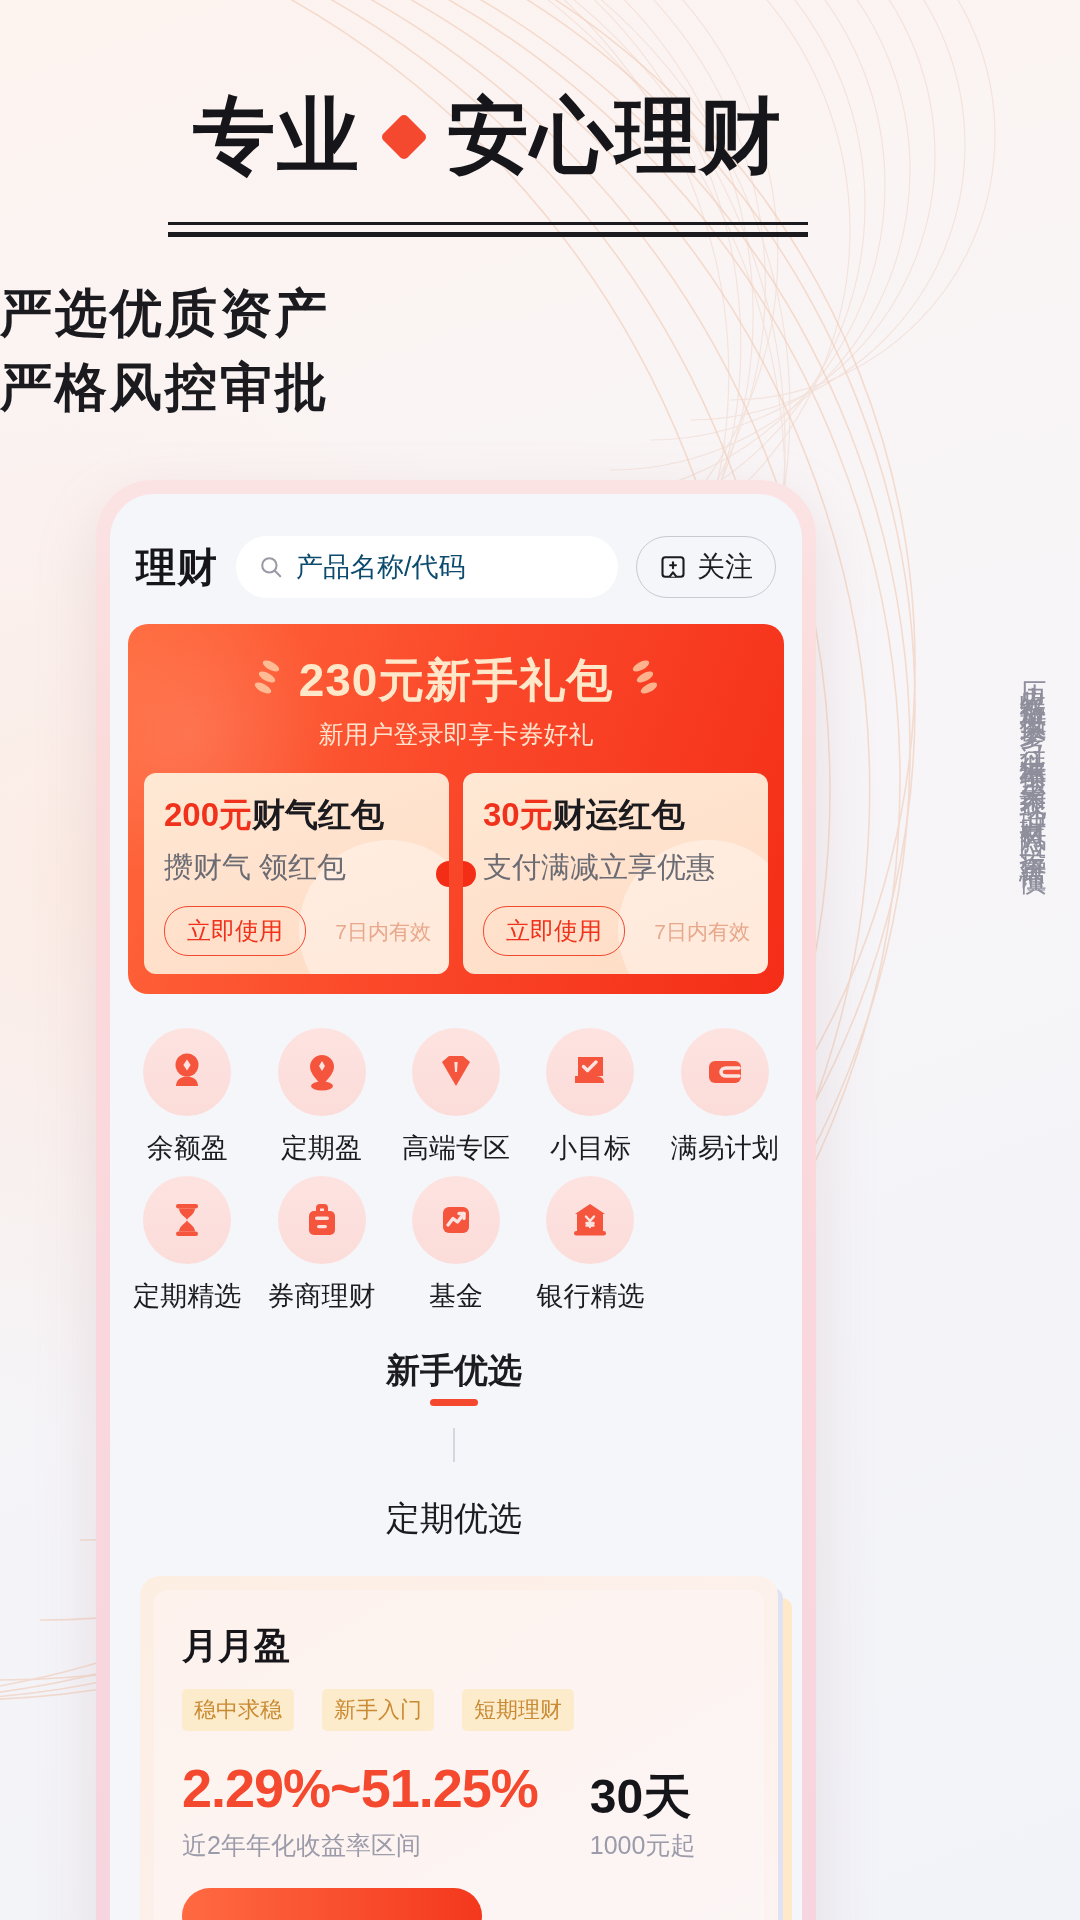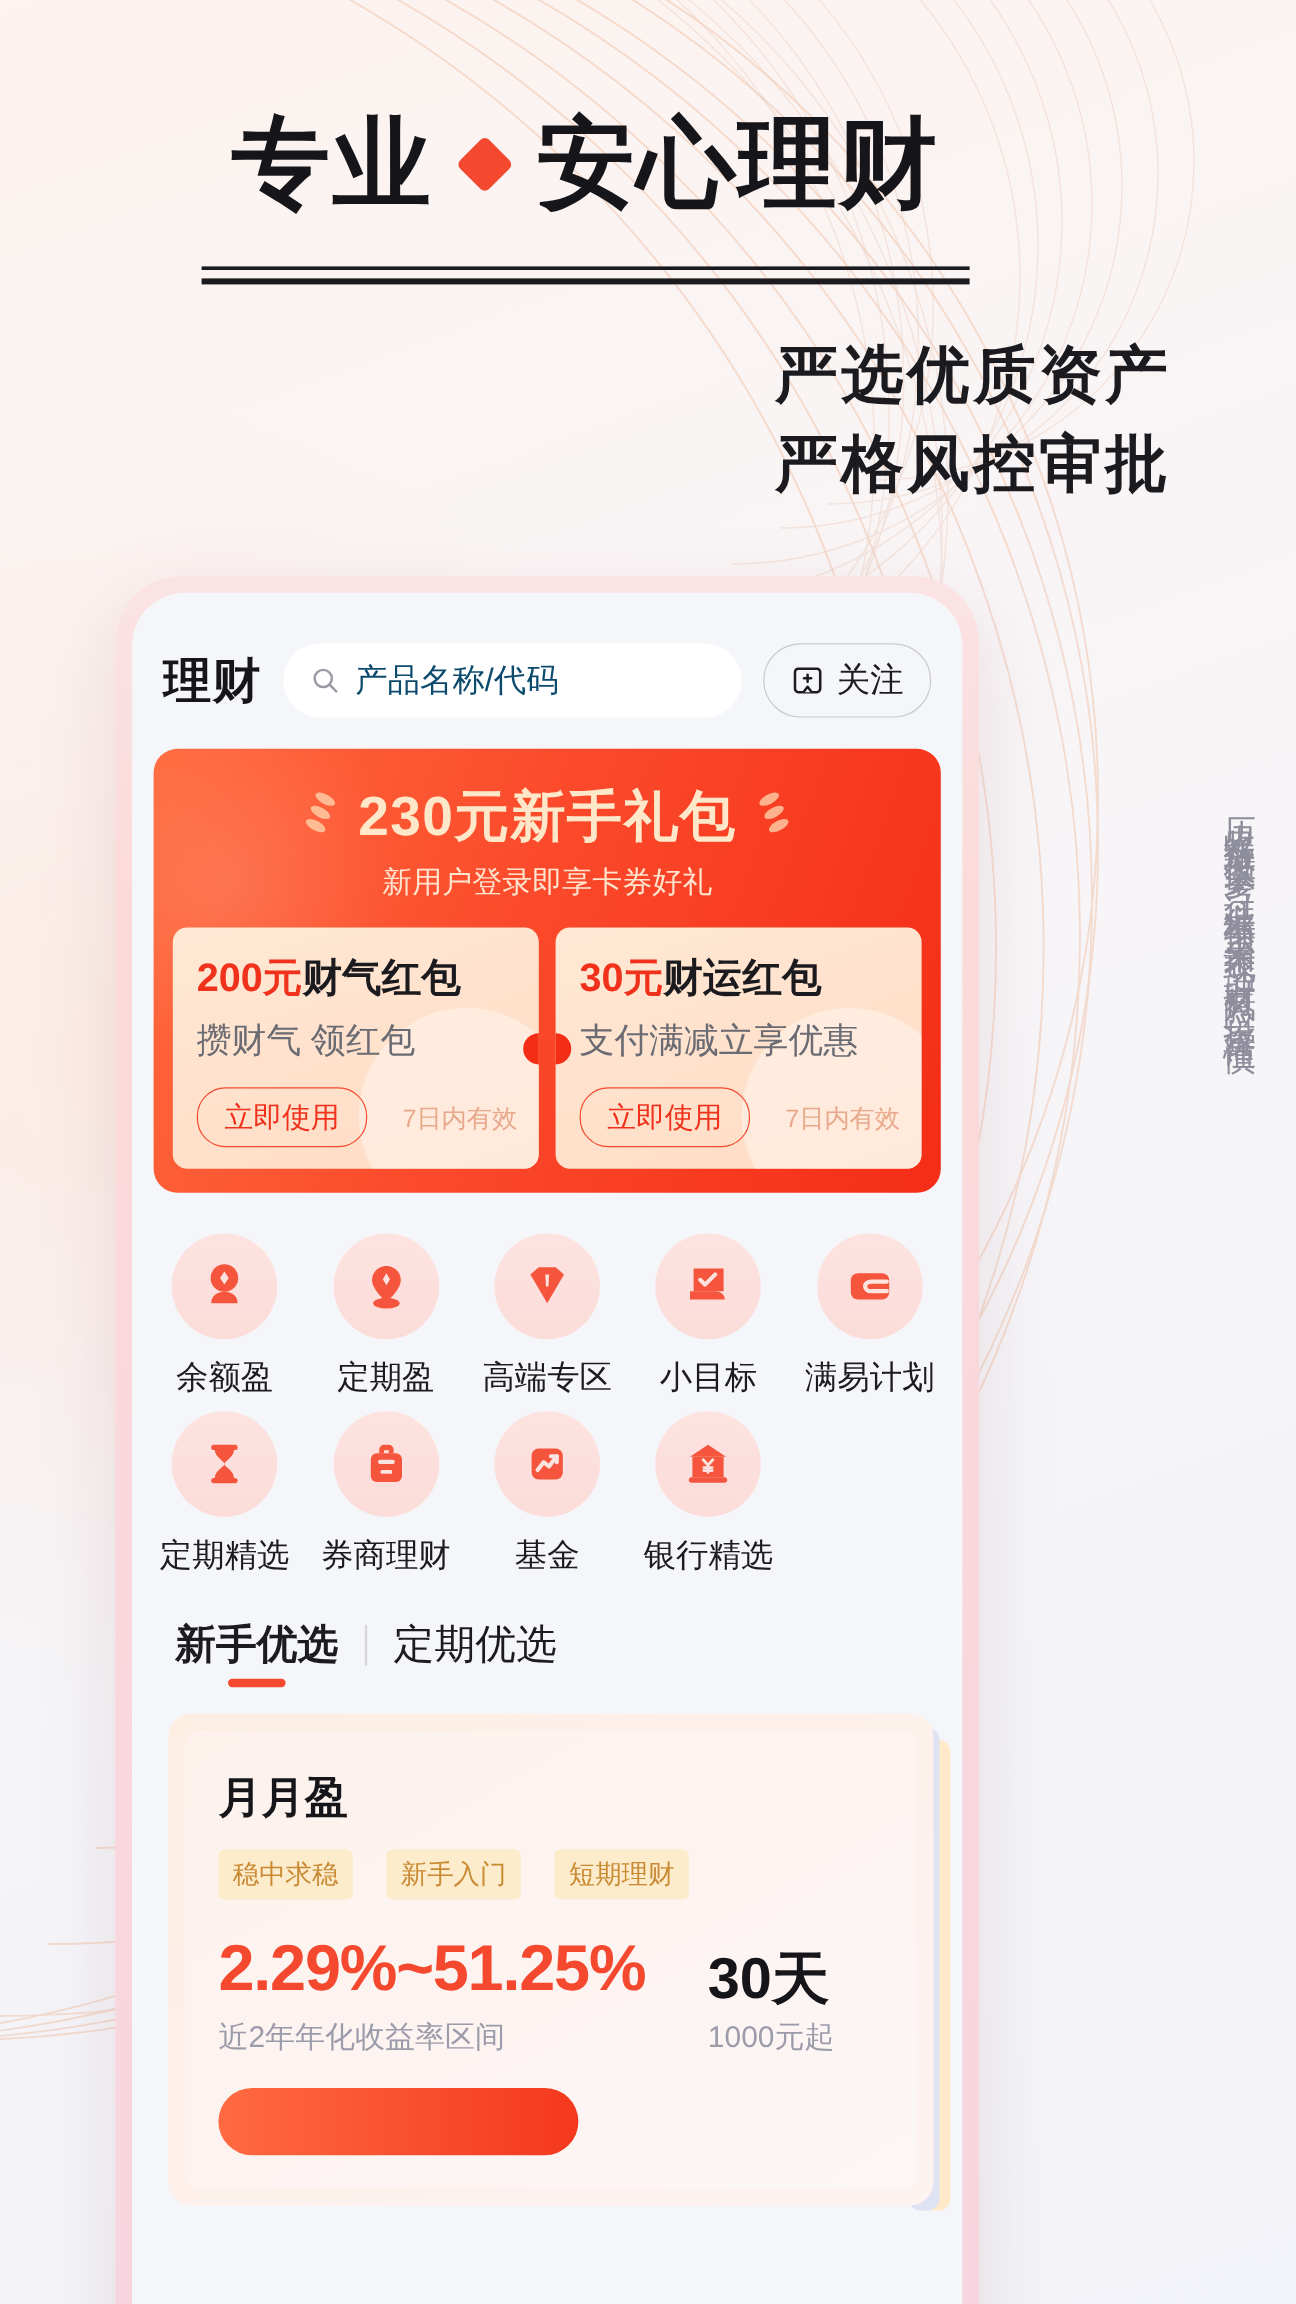--- a/index.html
+++ b/index.html
@@ -16,21 +16,21 @@
     background:
       radial-gradient(circle at 8% 46%, rgba(255,228,214,.55) 0%, rgba(255,228,214,0) 38%),
       linear-gradient(160deg,#fdf3ef 0%,#f8f5f7 38%,#f4f4f8 70%,#f2f3f8 100%);
     overflow:hidden;
   }
   .bg svg { position:absolute; top:0; left:0; }
 
   
   .headline {
     position:absolute; top:96px; left:0; width:976px;
-    text-align:right;
+    text-align:left;
   }
   .headline-row {
     display:flex; align-items:center; justify-content:center; gap:26px;
     font-family:"Liberation Serif","DejaVu Serif",serif;
     font-weight:700;
     font-size:82px;
     color:#16161a;
     letter-spacing:2px;
     line-height:1;
   }
@@ -154,21 +154,21 @@
   .cell { text-align:center; }
   .badge {
     width:88px; height:88px; margin:0 auto 14px auto;
     border-radius:50%;
     background:linear-gradient(180deg,#fde3e0 0%,#fbdcd9 100%);
     display:flex; align-items:center; justify-content:center;
   }
   .cell-label { font-size:27px; color:#1c1c20; font-weight:500; }
 
   
-  .tabs { display:flex; align-items:center; gap:22px; padding:28px 28px 0 36px; }
+  .tabs { display:flex; align-items:center; gap:22px; padding:28px 28px 0 24px;flex-direction:column; }
   .tab { font-size:34px; color:#1c1c20; position:relative; padding-bottom:12px; }
   .tab.active { font-weight:700; }
   .tab.active::after{
     content:""; position:absolute; left:50%; transform:translateX(-50%);
     bottom:0; width:48px; height:7px; border-radius:4px; background:#f4492f;
   }
   .tab-div { width:2px; height:34px; background:#d6d6de; margin-bottom:12px; }
 
   
   .card-stack { position:relative; margin:22px 24px 0 30px; }

